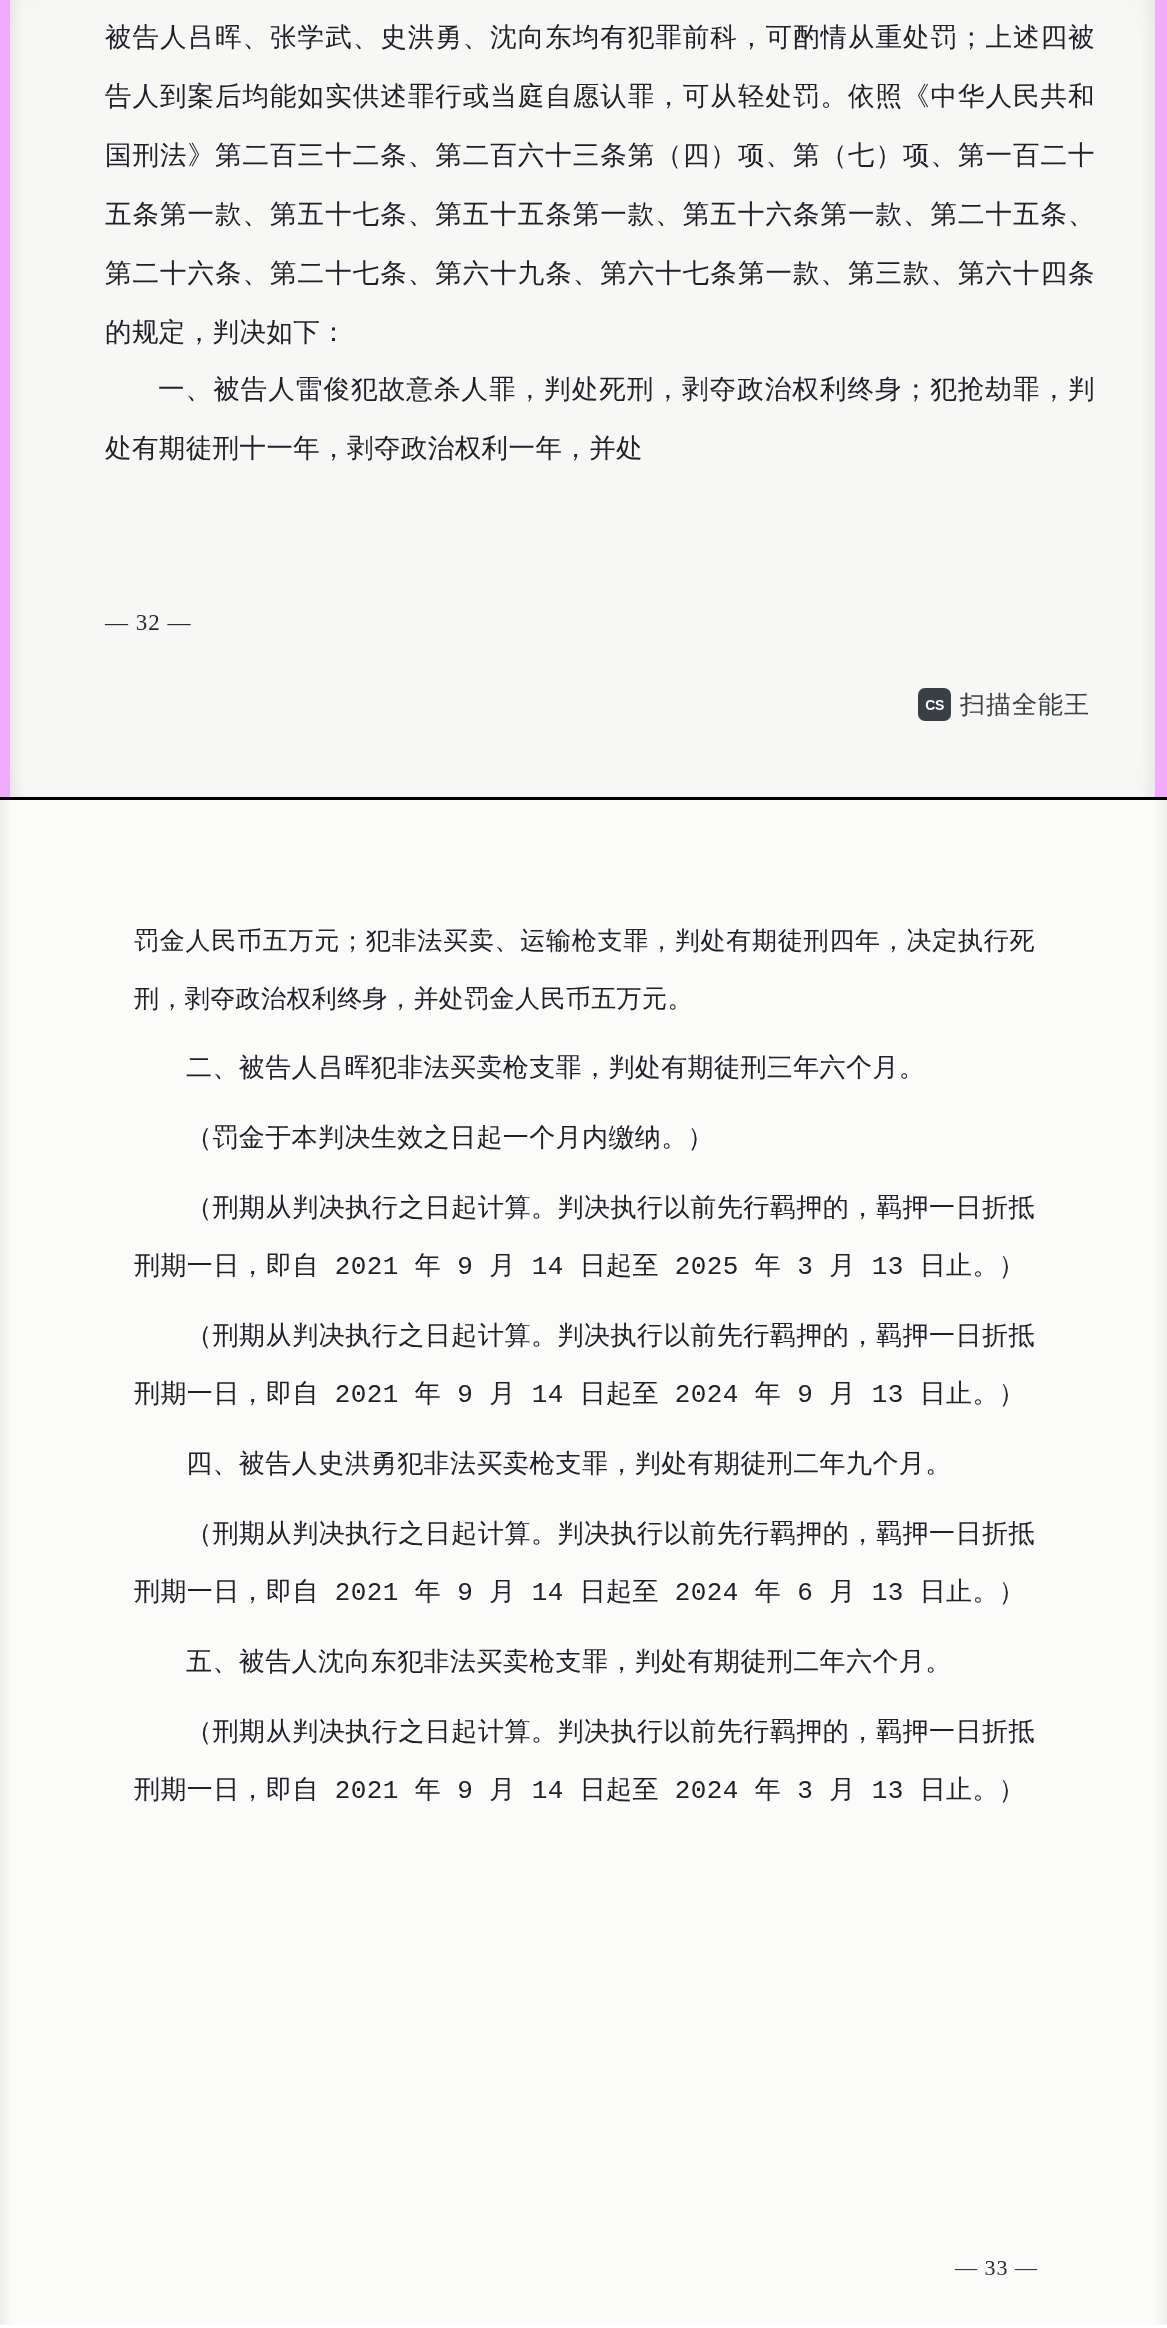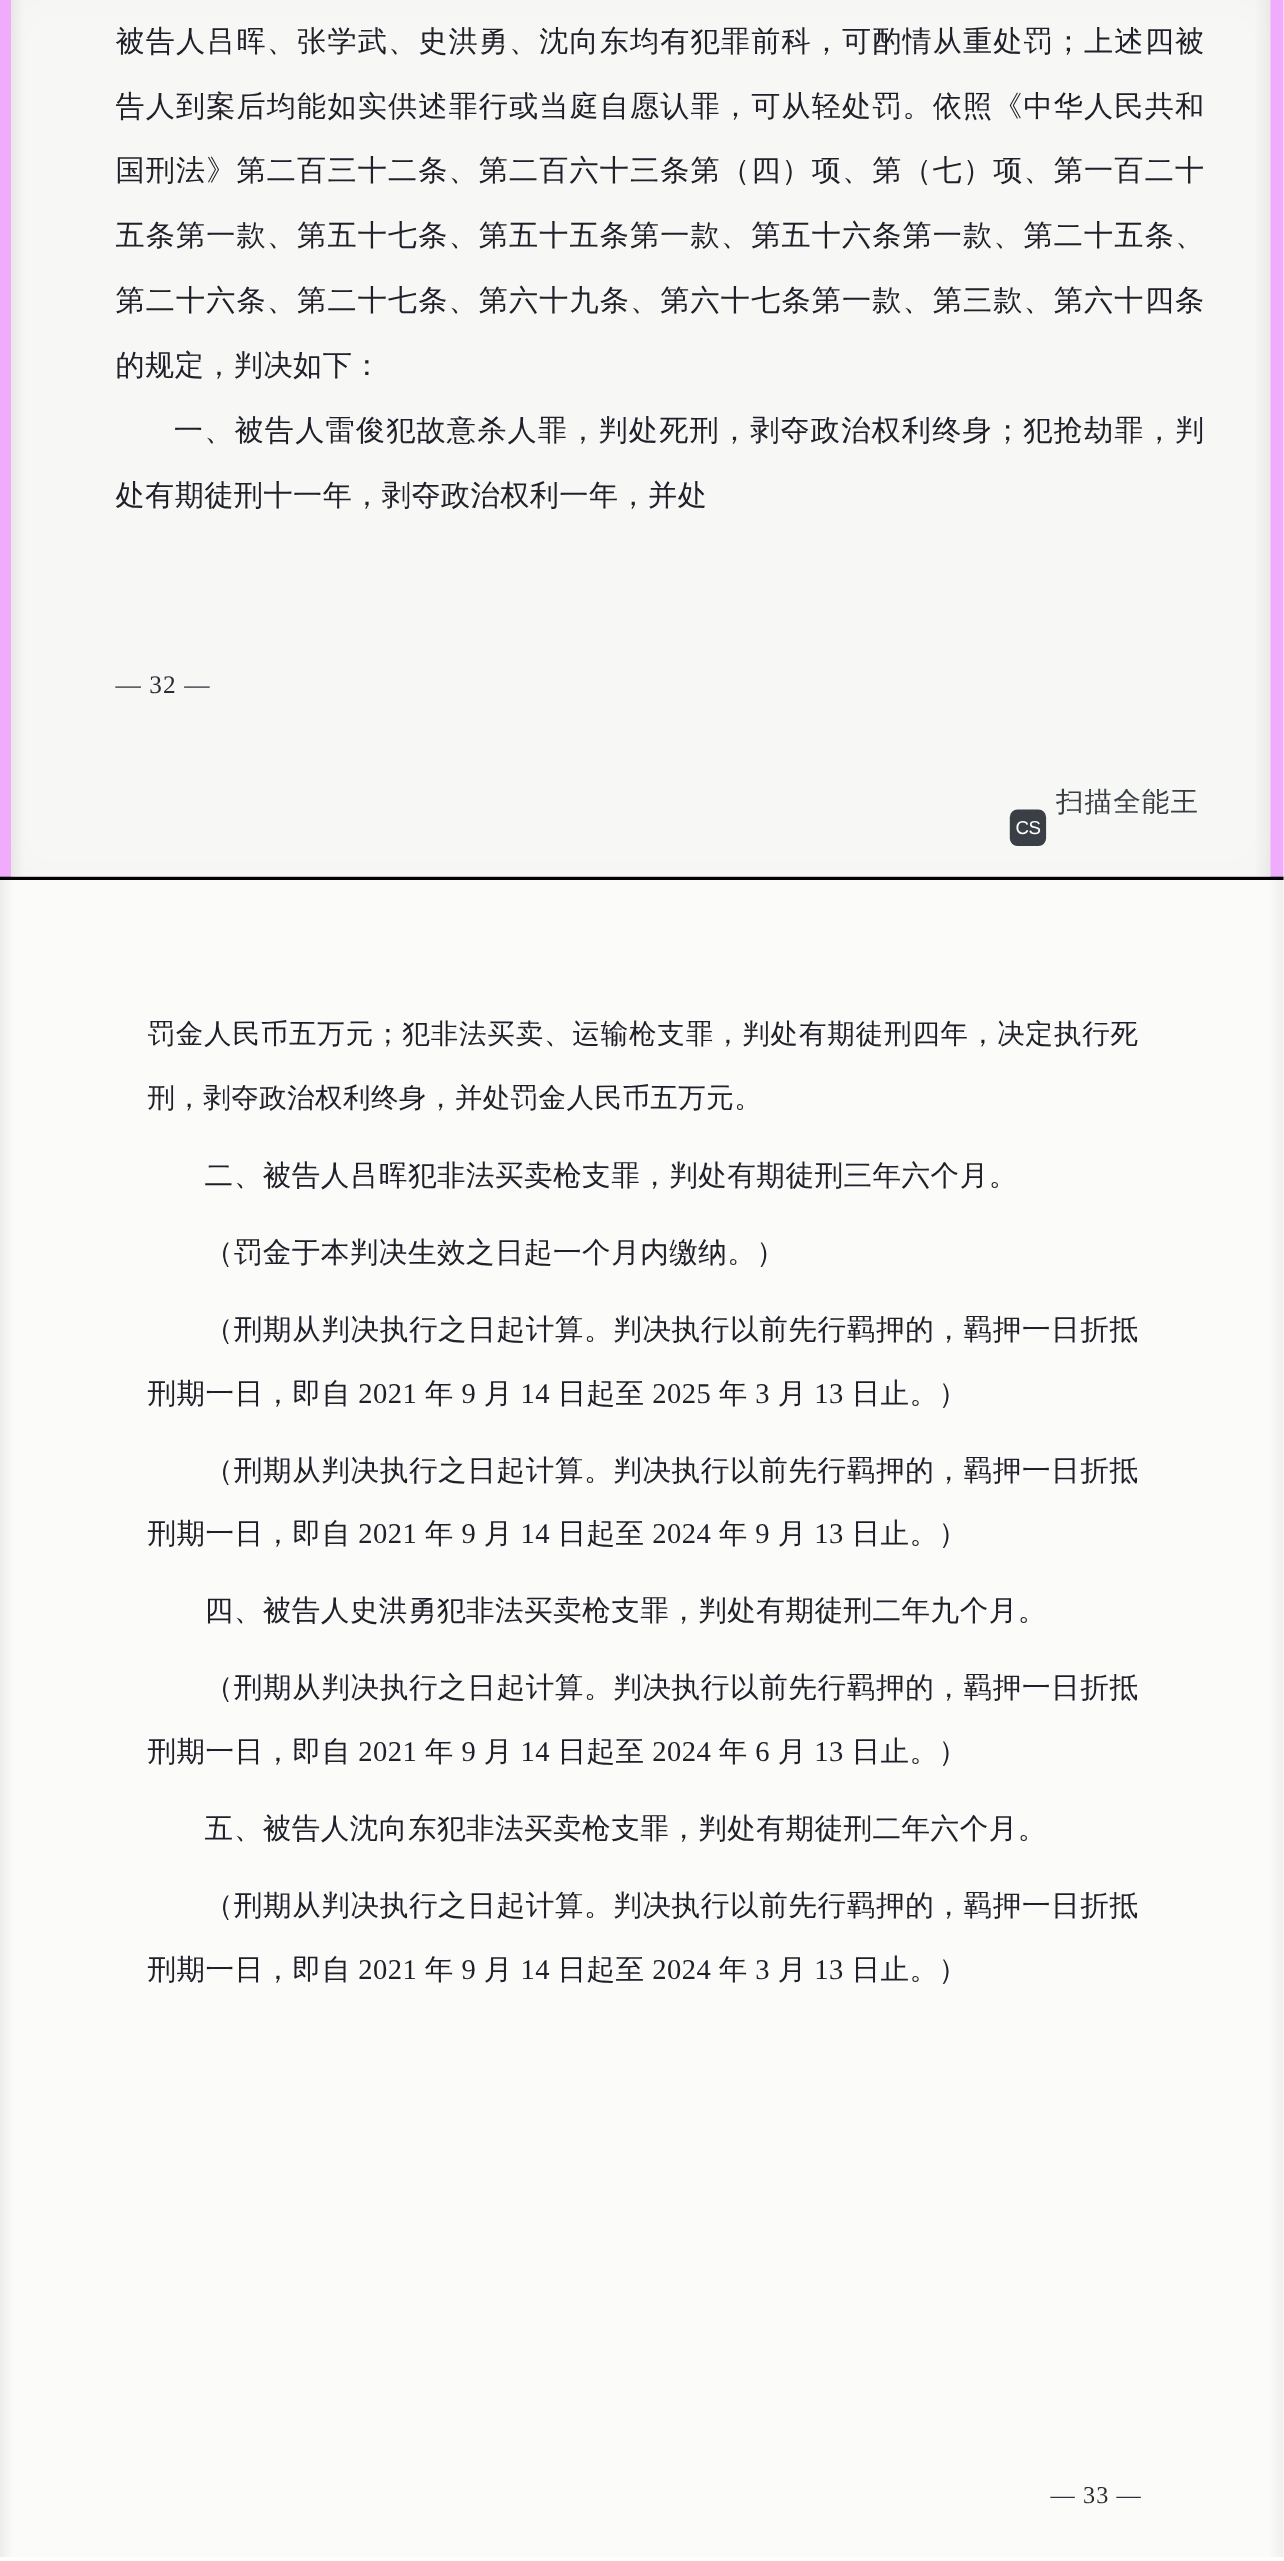--- a/index.html
+++ b/index.html
@@ -50,21 +50,21 @@
 
   .body-text {
     position: absolute;
     font-size: 26.5px;
     line-height: 59px;
     letter-spacing: 0.4px;
     color: #20202a;
     text-align: justify;
     text-justify: inter-ideograph;
   }
-  .indent2 { text-indent: 2em; }
+  .indent2 { text-indent: 2em; font-family: Liberation Mono, monospace; }
 
   
   .top-block {
     left: 95px;
     top: 8px;
     width: 990px;
   }
   .top-block p {
     margin: 0;
   }
@@ -87,27 +87,26 @@
     align-items: center;
     gap: 9px;
   }
   .cs-badge {
     width: 33px;
     height: 33px;
     border-radius: 7px;
     background: #3a3f46;
     color: #ffffff;
     font-family: "Liberation Sans", sans-serif;
-    font-size: 17px;
-    font-weight: normal;
+    font-size: 14px;
+    font-weight: bold;
     display: flex;
     align-items: center;
     justify-content: center;
     letter-spacing: -0.5px;
-    margin-top: 48px;
   }
   .cs-text {
     font-size: 25px;
     color: #3a3f46;
     letter-spacing: 1px;
     font-family: "Liberation Sans", sans-serif;
   }
 
   
   .bottom-block {

